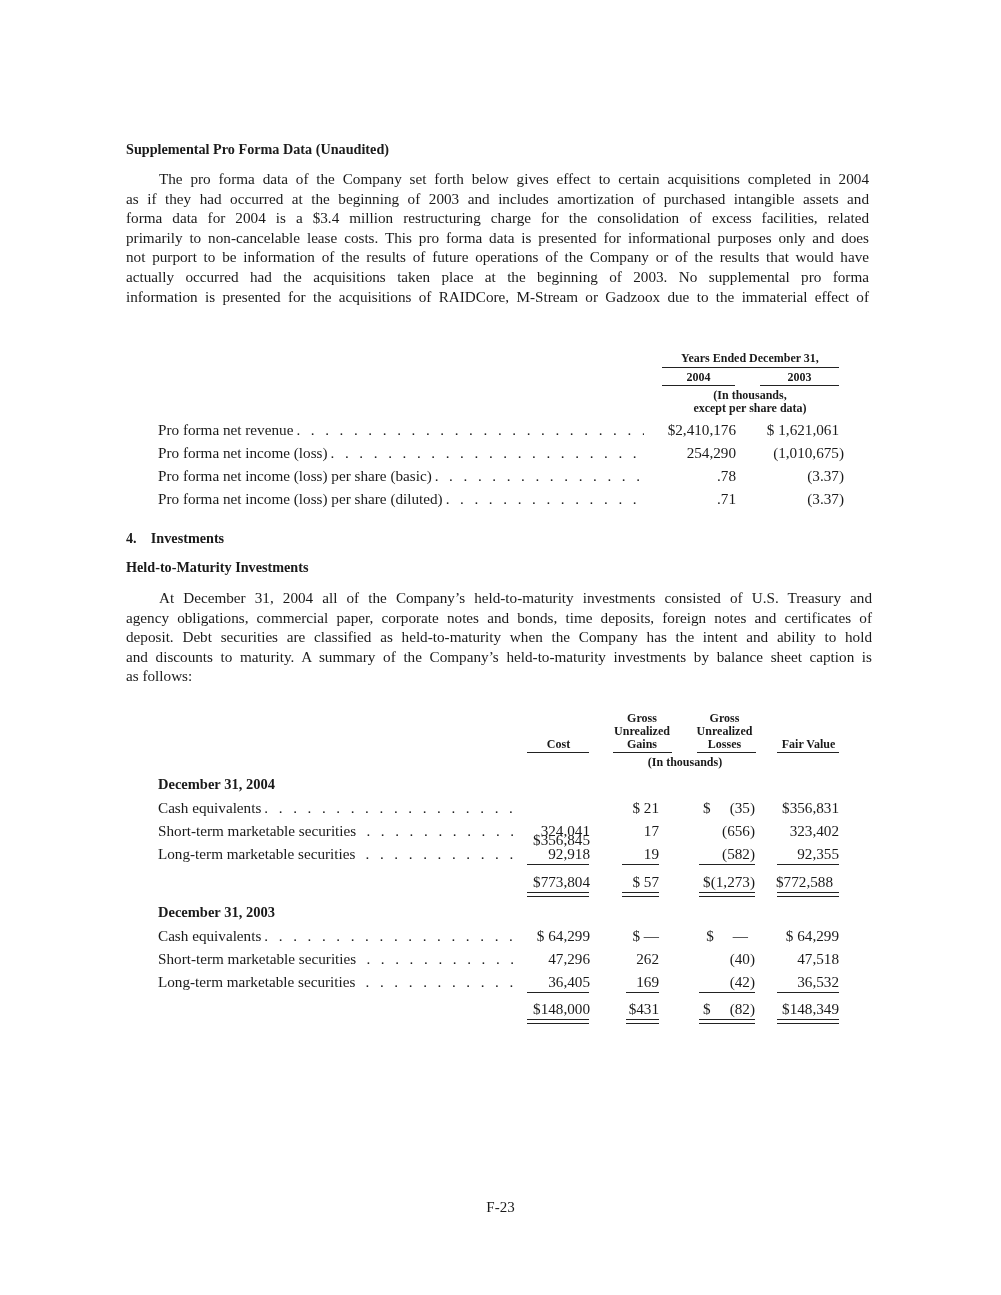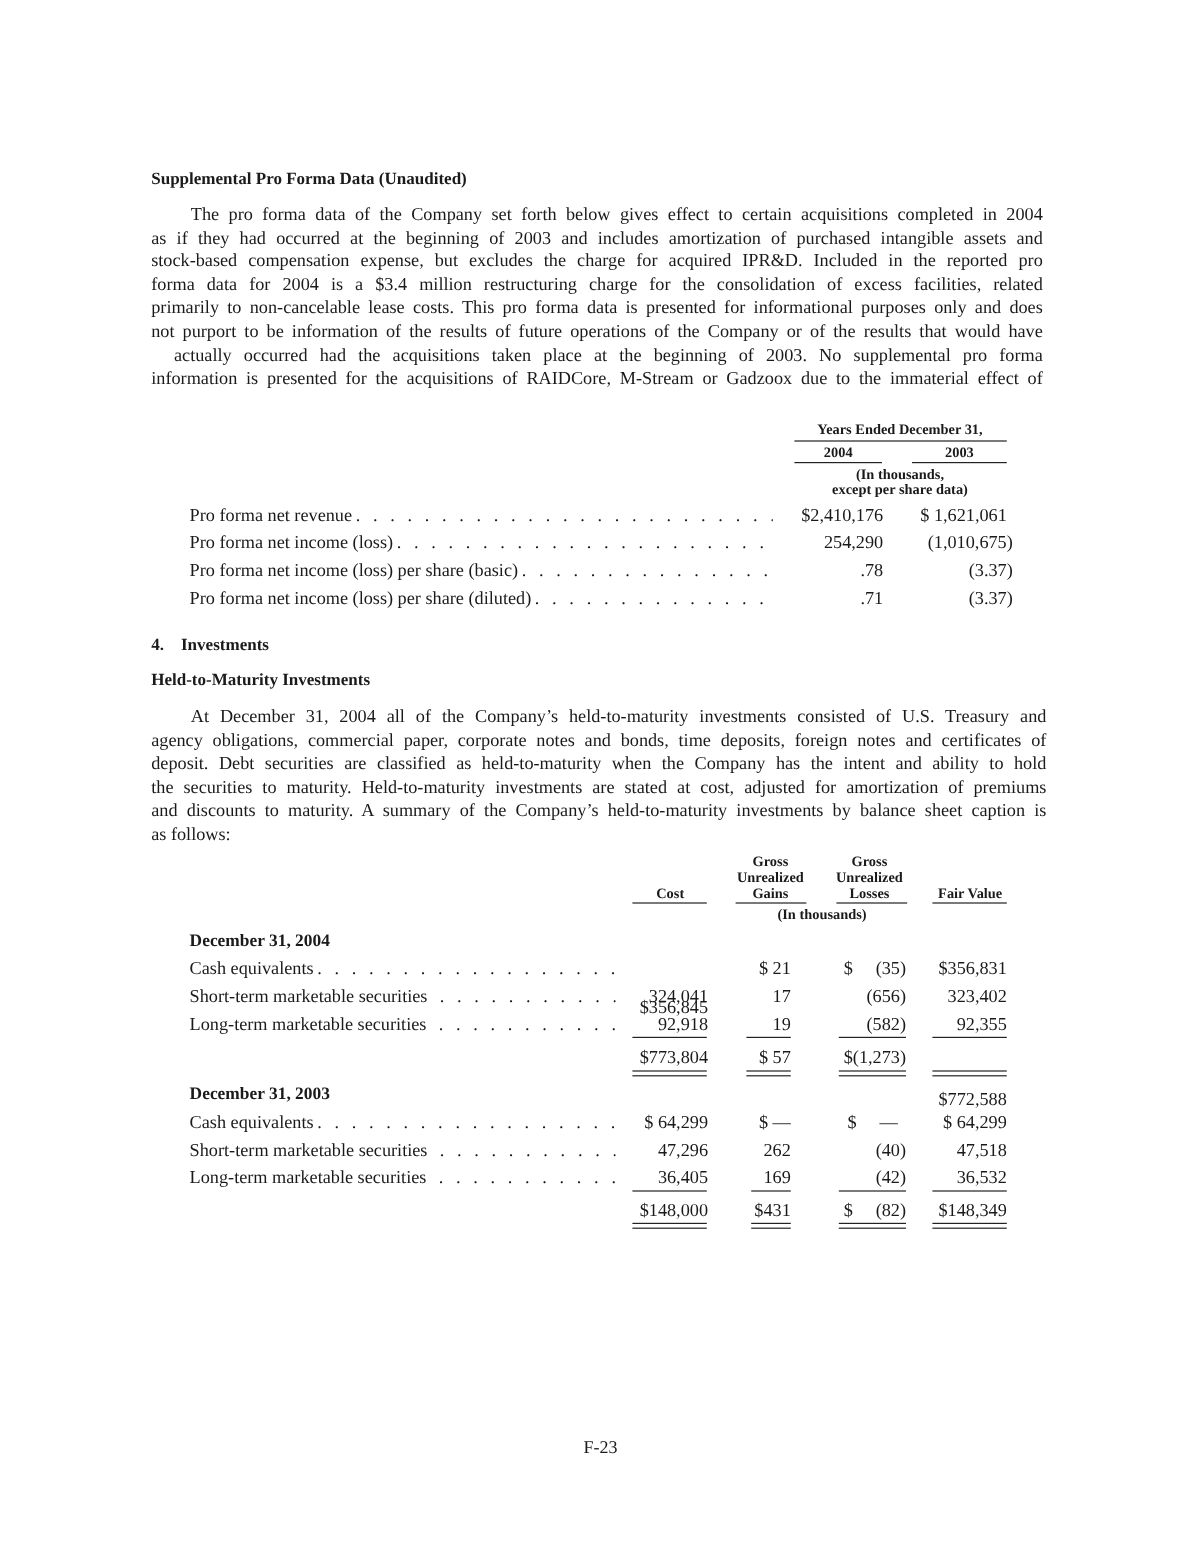--- a/index.html
+++ b/index.html
@@ -24,25 +24,24 @@
   .footer { position: absolute; left: 0; width: 1001px; top: 1199px; text-align: center; font-size: 15px; }
 </style>
 </head>
 <body>
 
 <div class="abs h-bold" style="left:126px; top:141px;">Supplemental Pro Forma Data (Unaudited)</div>
 
 <div class="abs" style="left:126px; top:169px; width:743px; font-size:15.2px; line-height:19.6px;">
   <div style="display:block; padding-left:33px; text-align:justify; text-align-last:justify; white-space:nowrap;">The pro forma data of the Company set forth below gives effect to certain acquisitions completed in 2004</div>
   <div style="text-align:justify; text-align-last:justify; white-space:nowrap;">as if they had occurred at the beginning of 2003 and includes amortization of purchased intangible assets and</div>
-  <div style="text-align:justify; text-align-last:justify; white-space:nowrap;">stock-based compensation expense, but excludes the charge for acquired IPR&amp;D. Included in the reported pro</div>
   <div style="text-align:justify; text-align-last:justify; white-space:nowrap;">forma data for 2004 is a $3.4 million restructuring charge for the consolidation of excess facilities, related</div>
   <div style="text-align:justify; text-align-last:justify; white-space:nowrap;">primarily to non-cancelable lease costs. This pro forma data is presented for informational purposes only and does</div>
   <div style="text-align:justify; text-align-last:justify; white-space:nowrap;">not purport to be information of the results of future operations of the Company or of the results that would have</div>
-  <div style="text-align:justify; text-align-last:justify; white-space:nowrap;margin-left:19px;">actually occurred had the acquisitions taken place at the beginning of 2003. No supplemental pro forma</div>
+  <div style="text-align:justify; text-align-last:justify; white-space:nowrap;">actually occurred had the acquisitions taken place at the beginning of 2003. No supplemental pro forma</div>
   <div style="text-align:justify; text-align-last:justify; white-space:nowrap;">information is presented for the acquisitions of RAIDCore, M-Stream or Gadzoox due to the immaterial effect of</div>
 </div>
 
 <div class="abs hdr" style="left:660px; top:352px; width:180px;">Years Ended December 31,</div>
 <div class="rule" style="left:662px; top:367px; width:177px;"></div>
 <div class="abs hdr" style="left:662px; top:371px; width:73px;">2004</div>
 <div class="abs hdr" style="left:760px; top:371px; width:79px;">2003</div>
 <div class="rule" style="left:662px; top:385px; width:73px;"></div>
 <div class="rule" style="left:760px; top:385px; width:79px;"></div>
 <div class="abs hdr" style="left:650px; top:389px; width:200px;">(In thousands,</div>
@@ -76,21 +75,20 @@
 <div class="cell" style="left:655px; top:490px; width:81px;">.71</div>
 <div class="cell" style="left:750px; top:490px; width:94px;">(3.37)</div>
 
 <div class="abs h-bold" style="left:126px; top:530px;">4. Investments</div>
 <div class="abs h-bold" style="left:126px; top:559px;">Held-to-Maturity Investments</div>
 
 <div class="abs" style="left:126px; top:588px; width:746px; font-size:15.2px; line-height:19.6px;">
   <div style="padding-left:33px; text-align:justify; text-align-last:justify; white-space:nowrap;">At December 31, 2004 all of the Company’s held-to-maturity investments consisted of U.S. Treasury and</div>
   <div style="text-align:justify; text-align-last:justify; white-space:nowrap;">agency obligations, commercial paper, corporate notes and bonds, time deposits, foreign notes and certificates of</div>
   <div style="text-align:justify; text-align-last:justify; white-space:nowrap;">deposit. Debt securities are classified as held-to-maturity when the Company has the intent and ability to hold</div>
-  <div style="text-align:justify; text-align-last:justify; white-space:nowrap;">the securities to maturity. Held-to-maturity investments are stated at cost, adjusted for amortization of premiums</div>
   <div style="text-align:justify; text-align-last:justify; white-space:nowrap;">and discounts to maturity. A summary of the Company’s held-to-maturity investments by balance sheet caption is</div>
   <div style="white-space:nowrap;">as follows:</div>
 </div>
 
 <div class="abs hdr" style="left:527px; top:712px; width:63px;">
   <div>&nbsp;</div>
   <div>&nbsp;</div>
   <div>Cost</div>
 </div>
 <div class="abs hdr" style="left:610px; top:712px; width:64px;">
@@ -144,21 +142,21 @@
 <div class="cell" style="left:770px; top:845px; width:69px;">92,355</div>
 
 <div class="rule" style="left:527px; top:864px; width:62px;"></div>
 <div class="rule" style="left:622px; top:864px; width:37px;"></div>
 <div class="rule" style="left:699px; top:864px; width:56px;"></div>
 <div class="rule" style="left:777px; top:864px; width:62px;"></div>
 
 <div class="cell" style="left:520px; top:873px; width:70px;">$773,804</div>
 <div class="cell" style="left:610px; top:873px; width:49px;">$ 57</div>
 <div class="cell" style="left:690px; top:873px; width:65px;">$(1,273)</div>
-<div class="cell" style="left:770px; top:908px; width:69px;">$772,588</div>
+<div class="cell" style="left:770px; top:873px; width:69px;text-align:center;">$772,588</div>
 
 <div class="drule" style="left:527px; top:892px; width:62px;"></div>
 <div class="drule" style="left:622px; top:892px; width:37px;"></div>
 <div class="drule" style="left:699px; top:892px; width:56px;"></div>
 <div class="drule" style="left:777px; top:892px; width:62px;"></div>
 
 <div class="section-head" style="top:904px;">December 31, 2003</div>
 
 <div class="row-label" style="top:927px; width:355px;">
   <span class="t">Cash equivalents</span>

